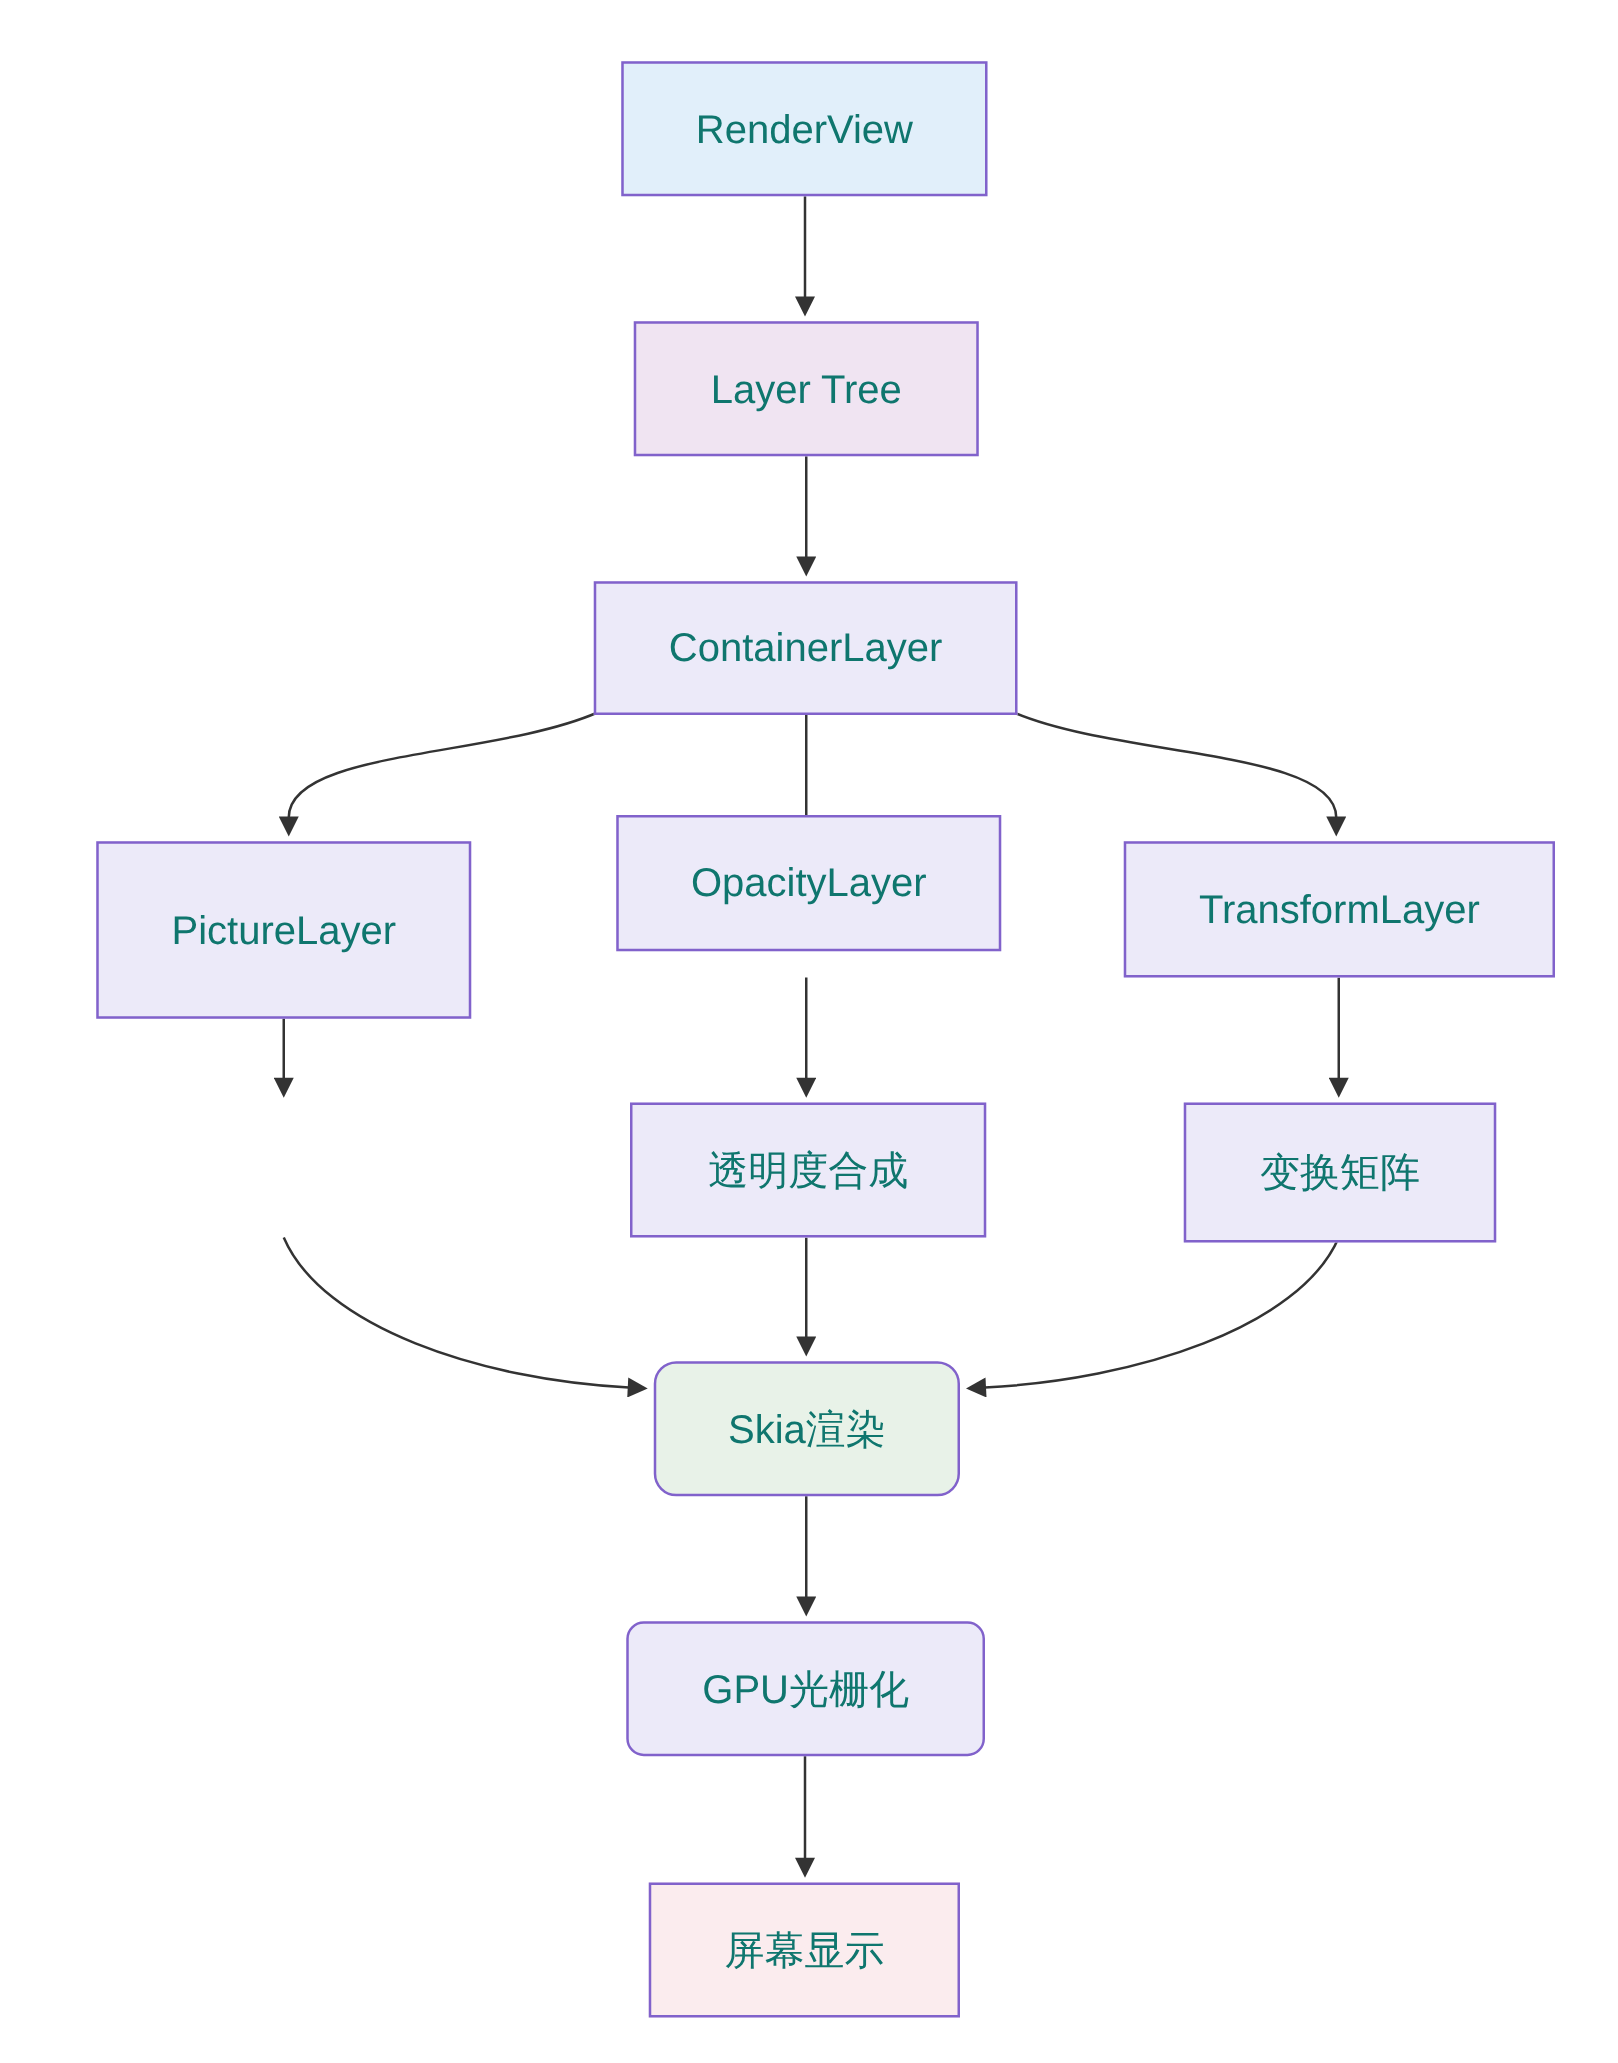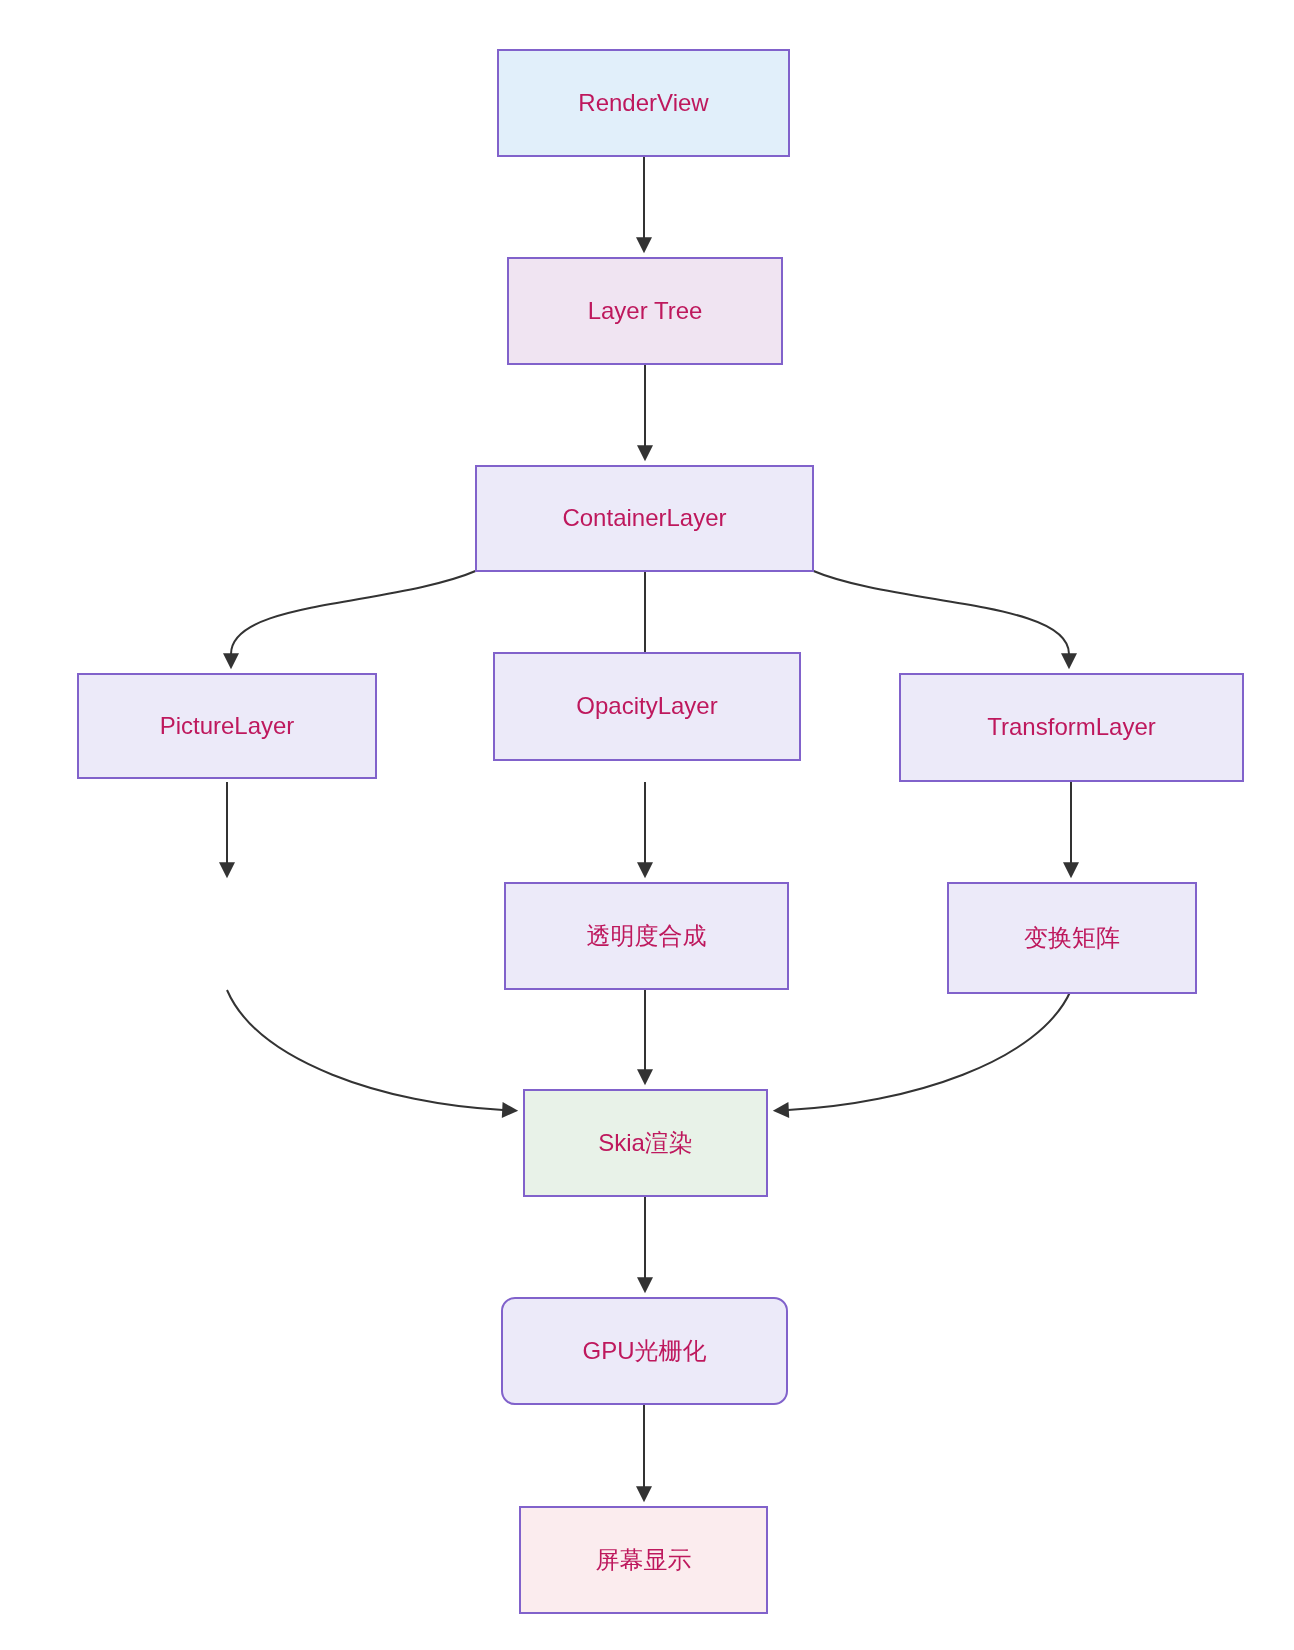--- a/index.html
+++ b/index.html
@@ -6,28 +6,28 @@
   body{
     width:1294px;height:1650px;position:relative;background:#ffffff;
     font-family:"Liberation Sans", sans-serif;overflow:hidden;
   }
   .diagram{position:absolute;left:0;top:0;width:1294px;height:1650px;}
   svg.edge-layer{position:absolute;left:0;top:0;width:1294px;height:1650px;display:block;}
   svg.edge-layer path.edge{fill:none;stroke:#333333;stroke-width:2px;}
   .node{
     position:absolute;box-sizing:border-box;
     border:2px solid #8162cb;
-    color:#be185d;font-size:24px;line-height:1.2;
+    color:#0f766e;font-size:32px;line-height:1.2;
     display:flex;align-items:center;justify-content:center;
     text-align:center;white-space:nowrap;
   }
   #n-renderview    {left:497px;top:49px;  width:293px;height:108px;}
   #n-layertree     {left:507px;top:257px; width:276px;height:108px;}
   #n-containerlayer{left:475px;top:465px; width:339px;height:107px;}
-  #n-picturelayer  {left:77px; top:673px; width:300px;height:106px;}
+  #n-picturelayer  {left:77px; top:673px; width:300px;height:142px;}
   #n-opacitylayer  {left:493px;top:652px; width:308px;height:109px;}
   #n-transformlayer{left:899px;top:673px; width:345px;height:109px;}
   #n-canvascmd     {left:48px; top:882px; width:357px;height:108px;}
   #n-opacitycomp   {left:504px;top:882px; width:285px;height:108px;}
   #n-matrix        {left:947px;top:882px; width:250px;height:112px;}
   #n-skia          {left:523px;top:1089px;width:245px;height:108px;}
   #n-gpu           {left:501px;top:1297px;width:287px;height:108px;}
   #n-screen        {left:519px;top:1506px;width:249px;height:108px;}
 </style>
 </head>
@@ -57,17 +57,17 @@
   </svg>
 
   <div class="node" id="n-renderview" style="background: rgb(225, 239, 250);">RenderView</div>
   <div class="node" id="n-layertree" style="background: rgb(240, 228, 242);">Layer Tree</div>
   <div class="node" id="n-containerlayer" style="background: rgb(236, 234, 249);">ContainerLayer</div>
   <div class="node" id="n-picturelayer" style="background: rgb(236, 234, 249);">PictureLayer</div>
   <div class="node" id="n-opacitylayer" style="background: rgb(236, 234, 249);">OpacityLayer</div>
   <div class="node" id="n-transformlayer" style="background: rgb(236, 234, 249);">TransformLayer</div>
   <div class="node" id="n-opacitycomp" style="background: rgb(236, 234, 249);">透明度合成</div>
   <div class="node" id="n-matrix" style="background: rgb(236, 234, 249);">变换矩阵</div>
-  <div class="node" id="n-skia" style="background: rgb(232, 242, 232);">Skia渲染</div>
+  <div class="node" id="n-skia" style="background: rgb(232, 242, 232); border-radius: 18px;">Skia渲染</div>
   <div class="node" id="n-gpu" style="background: rgb(236, 234, 249); border-radius: 14px;">GPU光栅化</div>
   <div class="node" id="n-screen" style="background: rgb(251, 236, 238);">屏幕显示</div>
 
 </div>
 
 </body></html>

